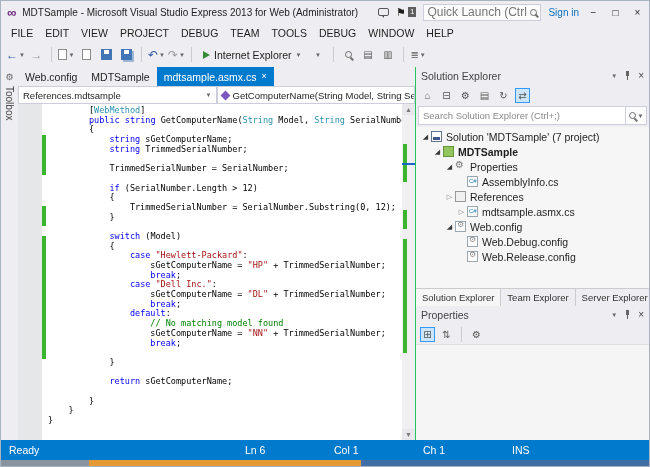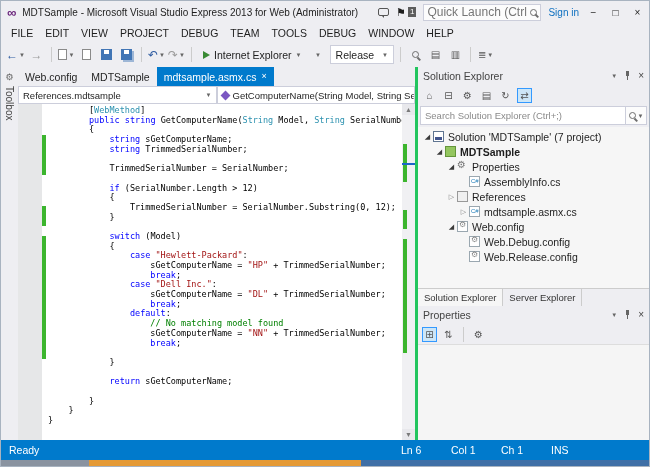--- a/index.html
+++ b/index.html
@@ -83,21 +83,21 @@
   .smark { position:absolute; left:1px; width:4px; background:#3cb52e; }
   .cmark { position:absolute; left:0; right:0; height:2px; background:#1b66c9; }
 
   .bottombar { height:15px; display:flex; align-items:center; background:#e8e8ec; flex:none; }
   .zoom { width:46px; height:13px; margin-left:1px; border:1px solid #cccedb; background:#fff; font-size:9px; display:flex; align-items:center; padding:0 3px; gap:4px; flex:none; }
   .h-arrow { width:12px; text-align:center; font-size:7px; color:#7a7a7a; flex:none; }
   .htrack { flex:1; position:relative; height:100%; }
   .hthumb { position:absolute; left:2px; width:55%; top:2px; bottom:2px; background:#d0d1d7; }
 
   
-  .rpanel { width:234px; display:flex; flex-direction:column; background:#eeeef2; border-left:3px solid #22c55e; flex:none; }
+  .rpanel { width:234px; display:flex; flex-direction:column; background:#eeeef2; border-left:1px solid #22c55e; flex:none; }
   .pn-title { height:18px; display:flex; align-items:center; font-size:10.5px; color:#444; padding:0 5px; gap:6px; flex:none; }
   .pn-title .lbl { flex:1; white-space:nowrap; overflow:hidden; }
   .pin { width:9px; height:10px; position:relative; }
   .pin::before { content:""; position:absolute; top:0; left:3px; width:3px; height:5px; background:#666; }
   .pin::after { content:""; position:absolute; top:5px; left:4px; width:1px; height:4px; background:#666; }
   .xico { font-size:10px; color:#444; line-height:1; }
   .ptoolbar { height:20px; display:flex; align-items:center; padding:0 4px; gap:4px; flex:none; }
   .pico { min-width:15px; height:15px; display:flex; align-items:center; justify-content:center; font-size:10px; color:#555; }
   .pico.pressed { border:1px solid #3399ff; background:#cde6f7; }
   .se-search { height:19px; margin:1px 2px 2px 2px; display:flex; flex:none; }
@@ -125,21 +125,21 @@
   .ic-config::after { content:"⚙"; font-size:8px; color:#888; position:absolute; top:-2px; left:1px; }
 
   .tooltabs { height:18px; display:flex; align-items:stretch; background:#eeeef2; border-top:1px solid #ccc; flex:none; }
   .ttab { padding:0 6px; display:flex; align-items:center; font-size:9.5px; color:#333; border-right:1px solid #ccc; white-space:nowrap; }
   .ttab.active { background:#f6f6f6; }
 
   .props-body { height:96px; background:#f5f5f5; border-top:1px solid #ddd; flex:none; }
 
   
   .statusbar { height:20px; background:#007acc; color:#fff; display:flex; align-items:center; font-size:10.5px; padding-left:8px; flex:none; }
-  .sb-right { margin-left:auto; display:flex; }
+  .sb-right { margin-left:auto; display:flex;gap:39px; }
   .sb-field { width:50px; }
   .sb-spacer { width:48px; }
 
   
   .taskbar { height:6px; display:flex; flex:none; }
   .tk-a { width:88px; background:#8a93a0; }
   .tk-b { width:272px; background:#e59a36; }
   .tk-c { flex:1; background:#3f6fa6; }
 </style>
 </head>
@@ -213,24 +213,20 @@
       </span>
     <span class="sep"></span>
     <span class="runbtn">
       <span class="play"></span>
       <span class="runlbl">Internet Explorer</span>
       <span class="dd">▼</span>
     </span>
     <span class="tbtn">
         <span class="dd">▼</span>
       </span>
-    <span class="combo">
-      <span>Release</span>
-      <span class="dd">▼</span>
-    </span>
     <span class="sep"></span>
     <span class="tbtn">
         <span class="mag"></span>
       </span>
     <span class="tbtn">
         <span class="glyph">▤</span>
       </span>
     <span class="tbtn">
         <span class="glyph">▥</span>
       </span>
@@ -365,20 +361,21 @@
           </div>
           <div class="trow" style="padding-left: 40px;">
             <span class="arrow"></span>
             <span class="ic ic-config"></span>
             <span class="tlabel">Web.Release.config</span>
           </div>
         </div>
 
       <div class="tooltabs" id="tooltabs">
           <span class="ttab active">Solution Explorer</span>
+          <span class="ttab">Team Explorer</span>
           <span class="ttab">Server Explorer</span>
         </div>
 
       <div class="pn-title">
         <span class="lbl">Properties</span>
         <span class="dd">▼</span>
         <span class="pin"></span>
         <span class="xico">×</span>
       </div>
 

